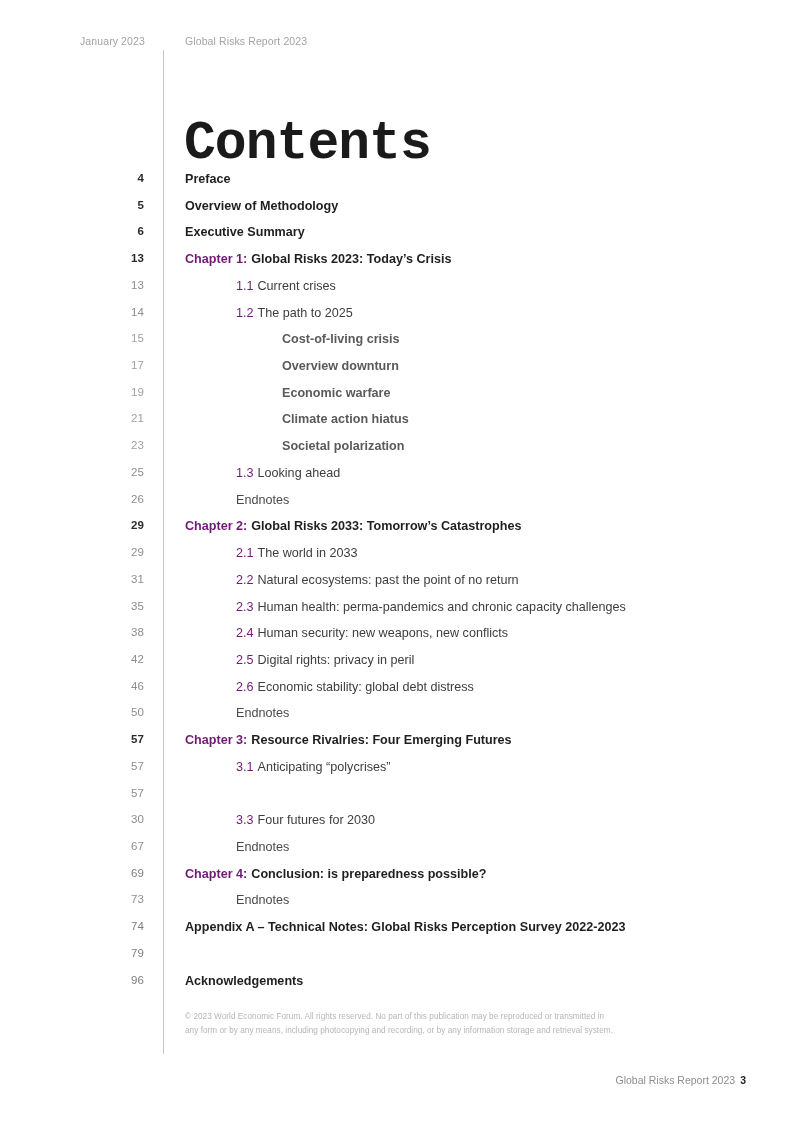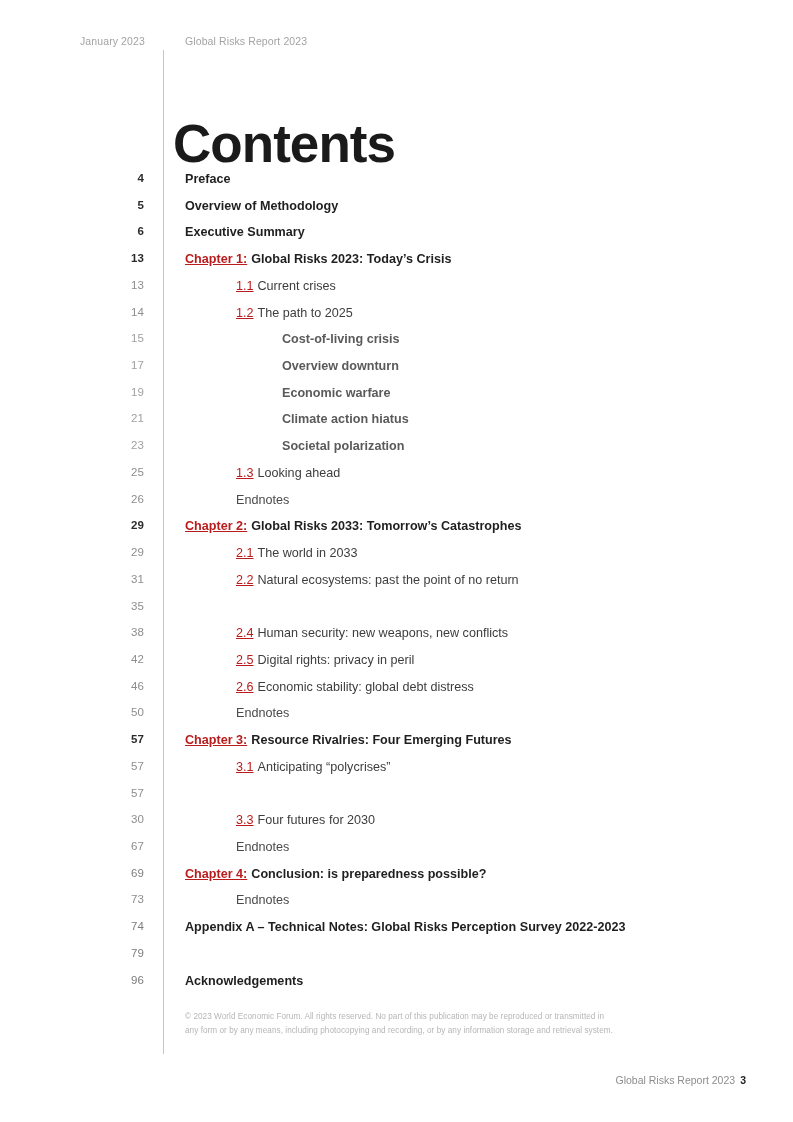--- a/index.html
+++ b/index.html
@@ -55,27 +55,28 @@
     left: 163px;
     top: 50px;
     width: 1px;
     height: 1004px;
     background: #c6c6c6;
   }
 
   
   .title {
     position: absolute;
-    left: 173px;
+    left: 184px;
     top: 79px;
     font-size: 53px;
     line-height: 58px;
     font-weight: bold;
     color: #1a1a1a;
     letter-spacing: -0.018em;
+    font-family: Liberation Mono, monospace;
   }
 
   
   .toc {
     position: absolute;
     left: 0;
     top: 168px;
     width: 793px;
   }
   .row {
@@ -125,22 +126,21 @@
   .row.lvl3 > .entry { left: 282px; }
 
   
   .row.lvl1 > .entry { font-weight: bold; color: #1f1f1f; }
   .row.appendix > .entry { font-weight: bold; color: #1f1f1f; }
   .row.lvl2 > .entry { font-weight: normal; color: #3d3d3d; }
   .row.endnote > .entry { font-weight: normal; color: #4a4a4a; }
   .row.lvl3 > .entry { font-weight: bold; color: #5a5a5a; text-align: center; }
 
   .num {
-    color: #b91c1c;
-    text-decoration: underline;
+    color: #701a75;
   }
   .row.lvl1 .num {
     font-weight: bold;
   }
   .sep {
     display: inline-block;
     width: 4px;
   }
 
   
@@ -244,20 +244,21 @@
       <div class="row lvl2">
         <span class="pageno">29</span>
         <span class="entry"><span class="num">2.1</span><span class="sep"></span><span class="label">The world in 2033</span></span>
       </div>
       <div class="row lvl2">
         <span class="pageno">31</span>
         <span class="entry"><span class="num">2.2</span><span class="sep"></span><span class="label">Natural ecosystems: past the point of no return</span></span>
       </div>
       <div class="row lvl2">
         <span class="pageno">35</span>
+        <span class="entry"><span class="num">2.3</span><span class="sep"></span><span class="label">Human health: perma-pandemics and chronic capacity challenges</span></span>
       </div>
       <div class="row lvl2">
         <span class="pageno">38</span>
         <span class="entry"><span class="num">2.4</span><span class="sep"></span><span class="label">Human security: new weapons, new conflicts</span></span>
       </div>
       <div class="row lvl2">
         <span class="pageno">42</span>
         <span class="entry"><span class="num">2.5</span><span class="sep"></span><span class="label">Digital rights: privacy in peril</span></span>
       </div>
       <div class="row lvl2">

